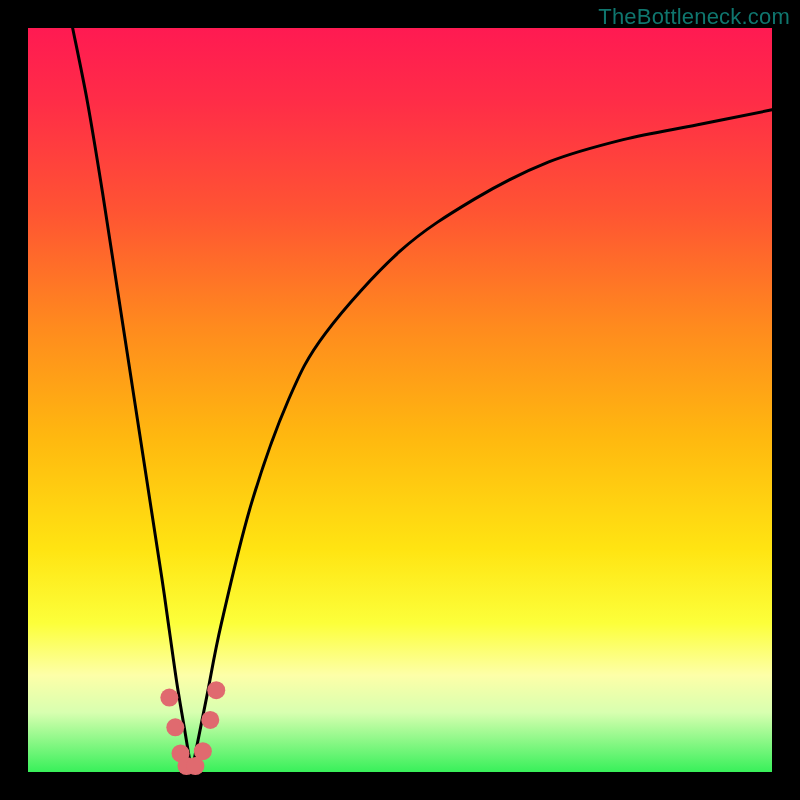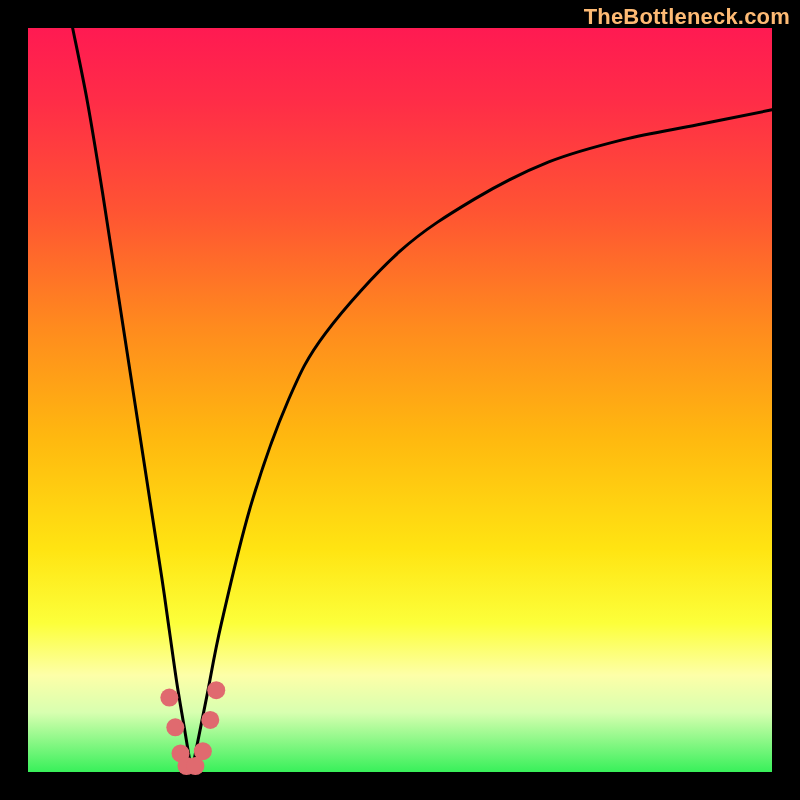--- a/index.html
+++ b/index.html
@@ -37,24 +37,24 @@
       #fcff3a 80%,
       #fdffa8 87%,
       #d8ffb0 92%,
       #38f05a 100%
     );
   }
   .watermark {
     position: absolute;
     top: 4px;
     right: 10px;
-    color: #fdba74;
+    color: #0f766e;
     font-size: 22px;
     letter-spacing: 0.2px;
-    font-weight: 700;
+    font-weight: 400;
   }
   svg.curves {
     position: absolute;
     top: 0;
     left: 0;
     width: 744px;
     height: 744px;
     overflow: visible;
   }
 </style>

